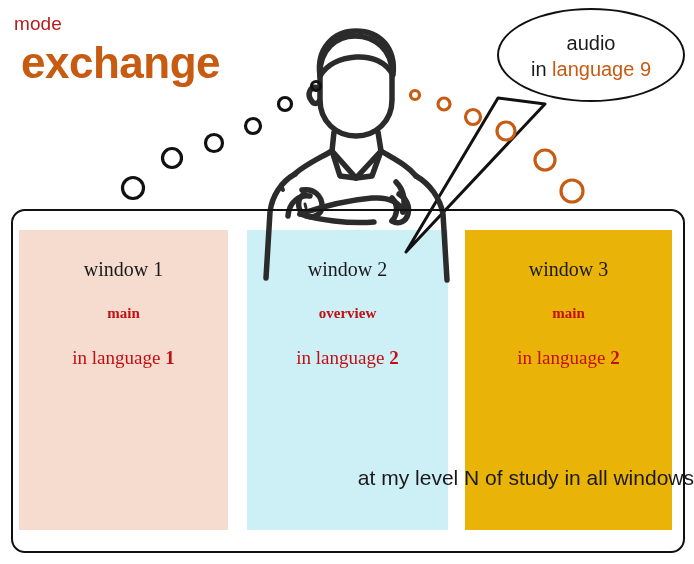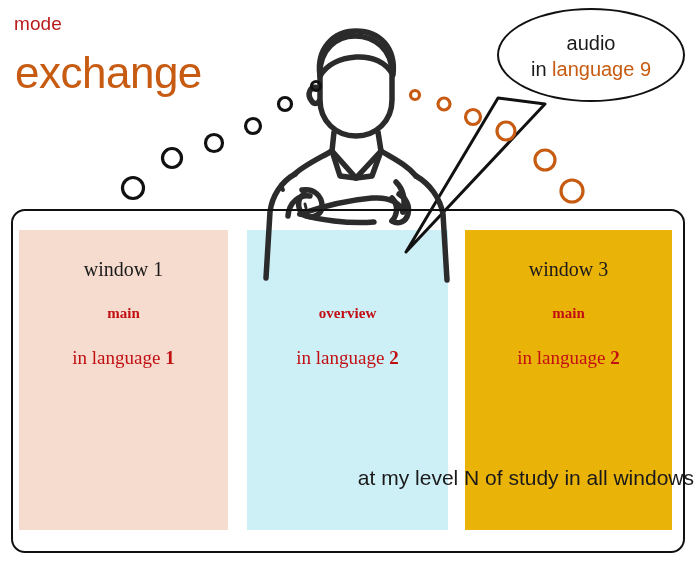--- a/index.html
+++ b/index.html
@@ -22,27 +22,26 @@
   #mode-label {
     position: absolute;
     left: 14px;
     top: 13px;
     font-size: 19px;
     color: #b91c1c;
     letter-spacing: 0.1px;
   }
   #mode-value {
     position: absolute;
-    left: 15px;
+    left: 21px;
     top: 38px;
     font-size: 44px;
-    font-weight: normal;
+    font-weight: bold;
     color: #c75b12;
     letter-spacing: -0.5px;
-    margin-top: 10px;
   }
 
   
   #speech-bubble {
     position: absolute;
     left: 497px;
     top: 8px;
     width: 188px;
     height: 94px;
     border: 2.5px solid #111111;
@@ -220,20 +219,21 @@
 
   <div id="panel-mask"></div>
 
   <div class="window-col" id="col-1">
     <div class="col-title">window 1</div>
     <div class="col-main">main</div>
     <div class="col-sub"><span>in language </span><b>1</b></div>
   </div>
 
   <div class="window-col" id="col-2">
+    <div class="col-title">window 2</div>
     <div class="col-main">overview</div>
     <div class="col-sub"><span>in language </span><b>2</b></div>
   </div>
 
   <div class="window-col" id="col-3">
     <div class="col-title">window 3</div>
     <div class="col-main">main</div>
     <div class="col-sub"><span>in language </span><b>2</b></div>
   </div>
 

